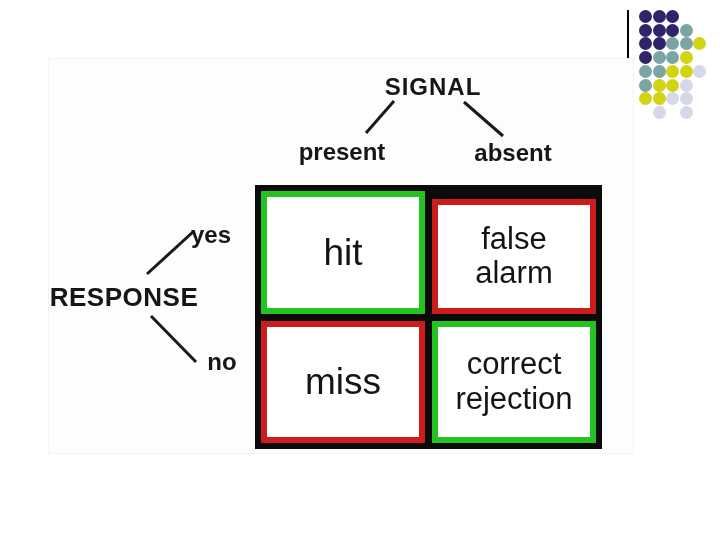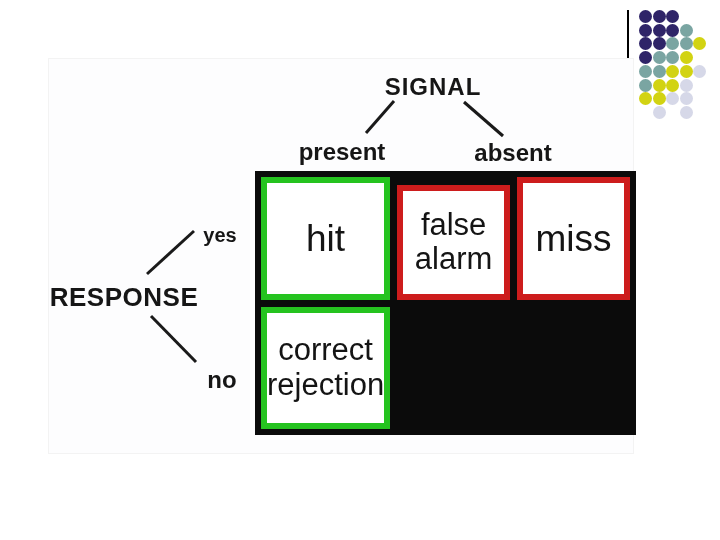--- a/index.html
+++ b/index.html
@@ -15,27 +15,27 @@
   .dot-rule{position:absolute;left:627px;top:10px;width:2px;height:48px;background:#000;}
   .dot{position:absolute;width:13px;height:13px;border-radius:50%;}
   
   .lines{position:absolute;left:0;top:0;width:720px;height:540px;pointer-events:none;}
   
   .lbl{position:absolute;transform:translate(-50%,-50%);white-space:nowrap;font-weight:bold;color:#161616;}
   .lbl-signal   {left:433px;top:87px; font-size:24px;letter-spacing:1px;}
   .lbl-present  {left:342px;top:152px;font-size:24px;}
   .lbl-absent   {left:513px;top:153px;font-size:24px;}
   .lbl-response {left:124px;top:297px;font-size:26px;letter-spacing:0.5px;}
-  .lbl-yes      {left:220px;top:235px;font-size:20px;text-align:right;}
-  .lbl-no       {left:222px;top:380px;font-size:24px;}
+  .lbl-yes      {left:211px;top:235px;font-size:24px;text-align:right;}
+  .lbl-no       {left:222px;top:362px;font-size:24px;}
   
   .matrix{
-    position:absolute;left:255px;top:171px;width:381px;height:264px;
+    position:absolute;left:255px;top:185px;width:347px;height:264px;
     background:#0b0b0b;box-sizing:border-box;padding:6px;
-    display:grid;grid-template-columns:1fr 1fr 1fr;grid-template-rows:1fr 1fr;gap:7px;
+    display:grid;grid-template-columns:1fr 1fr;grid-template-rows:1fr 1fr;gap:7px;
   }
   .cell{
     background:#ffffff;border:6px solid #000;box-sizing:border-box;
     display:flex;align-items:center;justify-content:center;
     text-align:center;color:#141414;line-height:1.12;
   }
   .cell:nth-child(1),.cell:nth-child(3){font-size:37px;}
   .cell:nth-child(2),.cell:nth-child(4){font-size:31px;}
   .cell span{display:inline-block;max-width:132px;}
 </style>

